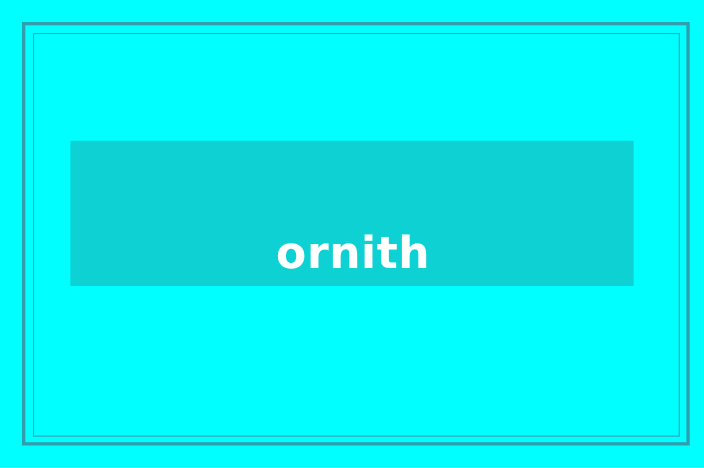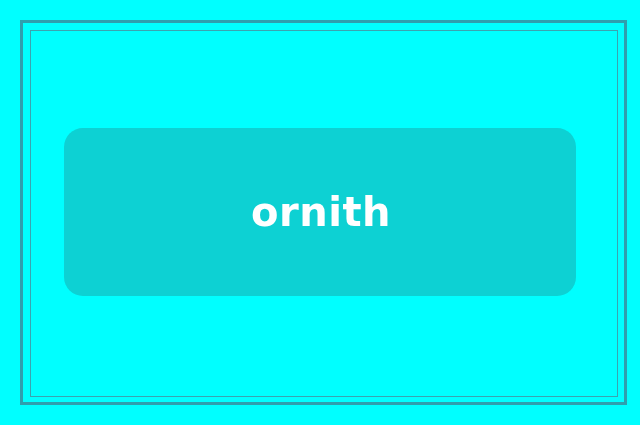--- a/index.html
+++ b/index.html
@@ -45,28 +45,27 @@
     border: 1px solid #3aa3b0;
     box-sizing: border-box;
   }
 
   
   .text-panel {
     position: absolute;
     left: 64px;
     top: 128px;
     width: 512px;
-    height: 168px;
+    height: 132px;
     background: #0dd1d3;
     box-sizing: border-box;
     display: flex;
     flex-direction: column;
-    justify-content: center;
+    justify-content: flex-end;
     align-items: center;
-    border-radius: 19px;
   }
 
   .text-block {
     display: block;
     text-align: left;
     padding-left: 2px;
   }
 
   .headline-line {
     display: block;

